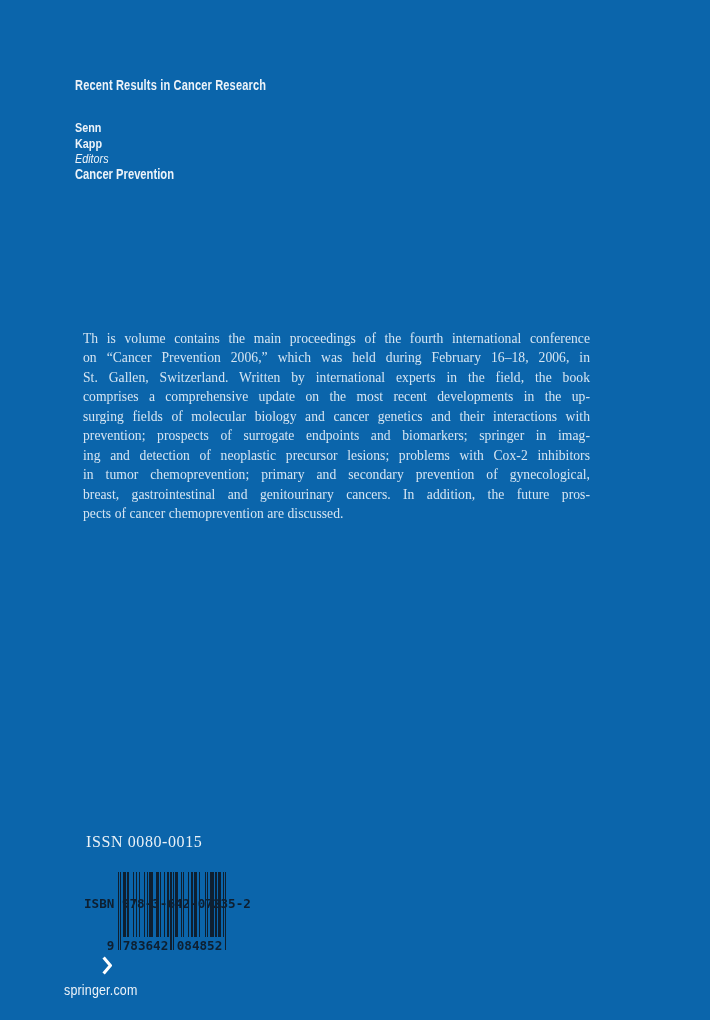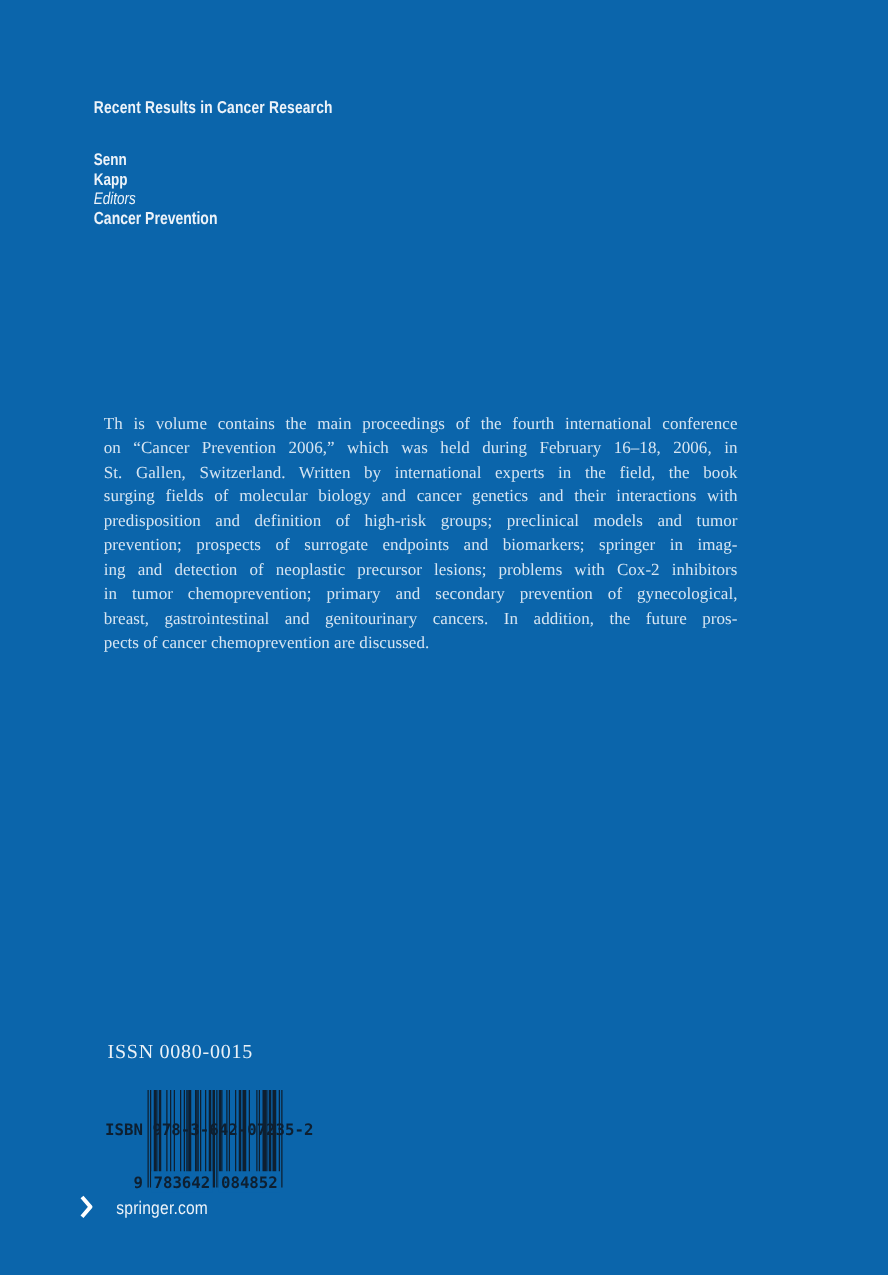--- a/index.html
+++ b/index.html
@@ -51,22 +51,23 @@
     color:var(--dark-ink, #0e1f30);
     font-family:"DejaVu Sans Mono", monospace;
     font-size:12.6px; font-weight:bold; text-align:center;
     background:var(--background, #0b65ab);
   }
   .bc-num.prefix { left:-3px; width:11px; background:transparent; }
   .bc-num.g1 { left:13px; width:49px; }
   .bc-num.g2 { left:67px; width:49px; }
   .springer {
     position:absolute; left:64px; top:956px;
-    display:flex; align-items:flex-end; gap:19px;
+    display:flex; align-items:center; gap:7px;
     color:var(--heading-text, #f3f7fb);
+    flex-direction:column;
   }
   .springer svg { width:10px; height:19px; display:block; }
   .springer .url {
     font-size:14.5px; letter-spacing:0.2px;
     transform:scaleX(0.86); transform-origin:0 50%; white-space:nowrap;
   }
 </style>
 </head>
 <body>
 
@@ -78,22 +79,22 @@
     <div class="author">Senn</div>
     <div class="author">Kapp</div>
     <div class="editors">Editors</div>
     <div class="book-title">Cancer Prevention</div>
   </div>
 
   <div class="description">
       <div class="desc-line">Th is volume contains the main proceedings of the fourth international conference</div>
       <div class="desc-line">on “Cancer Prevention 2006,” which was held during February 16–18, 2006, in</div>
       <div class="desc-line">St. Gallen, Switzerland. Written by international experts in the field, the book</div>
+      <div class="desc-line">comprises a comprehensive update on the most recent developments in the up-</div>
       <div class="desc-line">surging fields of molecular biology and cancer genetics and their interactions with</div>
-      <div class="desc-line">predisposition and definition of high-risk groups; preclinical models and tumor</div>
       <div class="desc-line">prevention; prospects of surrogate endpoints and biomarkers; springer in imag-</div>
       <div class="desc-line">ing and detection of neoplastic precursor lesions; problems with Cox-2 inhibitors</div>
       <div class="desc-line">in tumor chemoprevention; primary and secondary prevention of gynecological,</div>
       <div class="desc-line">breast, gastrointestinal and genitourinary cancers. In addition, the future pros-</div>
       <div class="desc-line last">pects of cancer chemoprevention are discussed.</div>
     </div>
 
   <div class="issn">ISSN 0080-0015</div>
 
   <div class="isbn">ISBN 978-3-642-07235-2</div>

